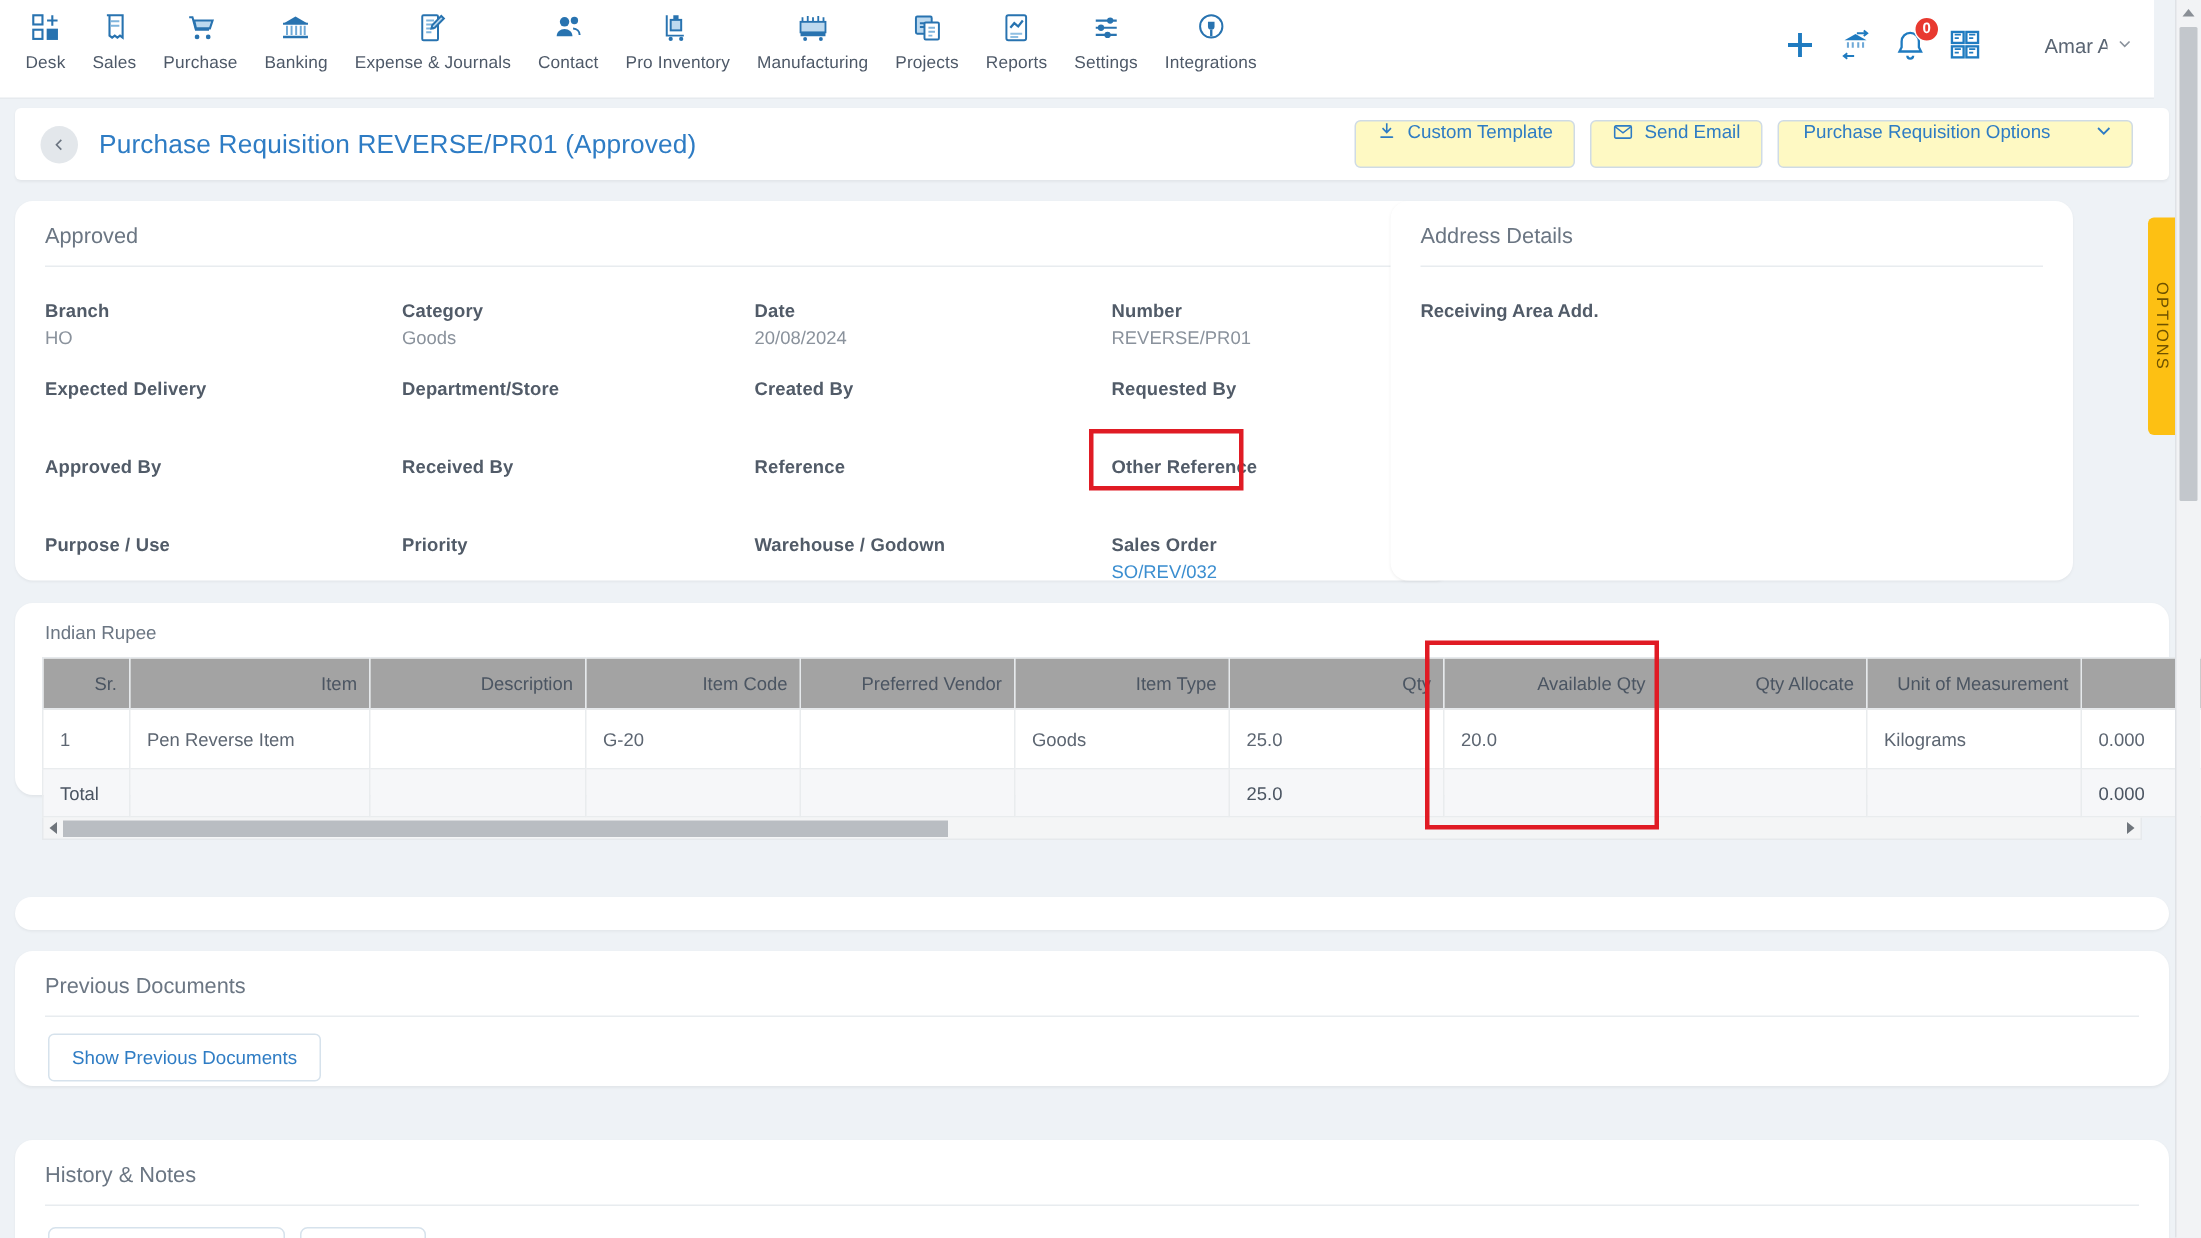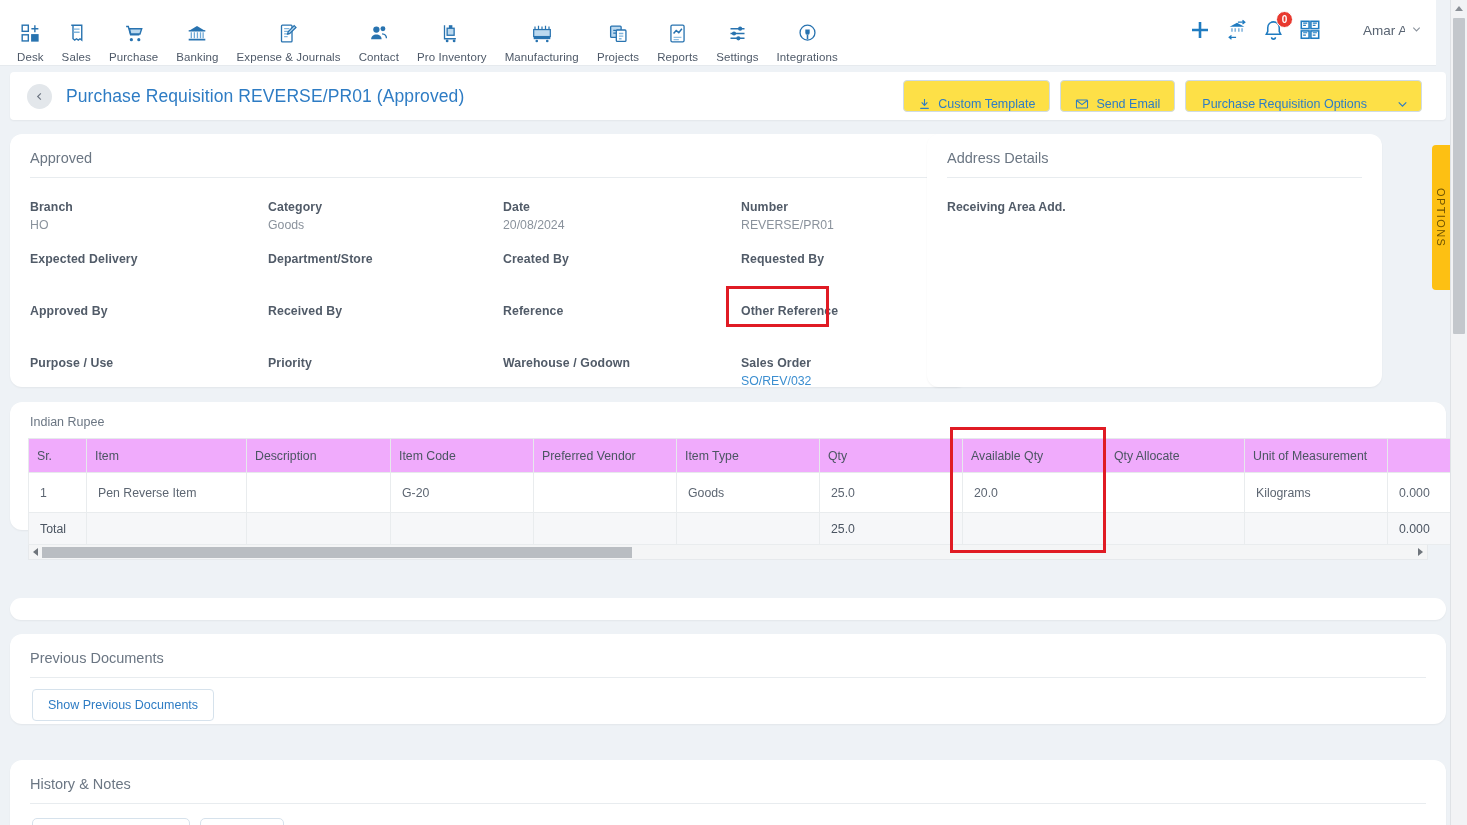--- a/index.html
+++ b/index.html
@@ -15,21 +15,21 @@
   
   .topnav {
     position: absolute; top: 0; left: 0;
     width: 1436px; height: 66px;
     background: #ffffff;
     display: flex; align-items: flex-start;
     border-bottom: 1px solid #e6eaee;
   }
   .nav-items {
     display: flex; align-items: flex-start;
-    padding-left: 8px; padding-top: 20px;
+    padding-left: 8px; padding-top: 5px;
   }
   .nav-item {
     display: flex; flex-direction: column; align-items: center;
     padding: 0 9px; cursor: pointer; min-width: 42px;
   }
   .nav-item .ico {
     height: 26px; display: flex; align-items: center; justify-content: center;
     margin-bottom: 5px;
   }
   .nav-item .lbl {
@@ -92,22 +92,22 @@
   .back-btn svg { display: block; }
   .page-title {
     margin-left: 14px; font-size: 17.5px; color: #2e7cc4; letter-spacing: .1px;
   }
   .title-actions {
     margin-left: auto; display: flex; align-items: center; gap: 10px;
     padding-right: 24px;
   }
   .btn-outline {
     height: 32px; border: 1px solid #cfdbe5; border-radius: 4px;
-    background: #fde047; color: #2e7cc4; font-size: 12.5px;
-    display: flex; align-items: flex-end; gap: 7px;
+    background: #fef9c3; color: #2e7cc4; font-size: 12.5px;
+    display: flex; align-items: flex-start; gap: 7px;
     padding: 0 14px; cursor: pointer; white-space: nowrap;
     font-family: "Liberation Sans", sans-serif;
   }
   .btn-outline .cv { display: flex; align-items: center; }
 
   
   .card {
     background: #fff; border-radius: 12px;
     box-shadow: 0 1px 2px rgba(0,0,0,.05);
     position: absolute;
@@ -168,24 +168,24 @@
   #table-card { top: 402px; left: 10px; width: 1436px; height: 128px; }
   .table-currency {
     font-size: 12.5px; color: #6b7683; padding: 13px 20px 9px 20px;
   }
   .tbl-wrap { margin: 0 18px; position: relative; }
   table.items {
     border-collapse: collapse; table-layout: fixed;
     width: 1452px; margin-left: 0;
   }
   table.items th {
-    background: #f0abfc; color: #4b5562; font-weight: normal;
+    background: #a3a3a3; color: #4b5562; font-weight: normal;
     font-size: 12.3px; height: 34px;
     border: 1px solid #e6e9ec; border-top: 1px solid #e6e9ec;
-    text-align: left; padding: 0 8px; margin-top: 12px;
+    text-align: right; padding: 0 8px; margin-top: 12px;
   }
   table.items td {
     font-size: 12.3px; color: #5d6672; height: 40px;
     border: 1px solid #e9ecee; padding: 0 11px; background: #fff;
     vertical-align: middle;
   }
   table.items tr.total-row td {
     background: #f6f7f9; height: 32px; color: #4b5562;
   }
   td.link-cell { color: #3b8ed0; cursor: pointer; }

